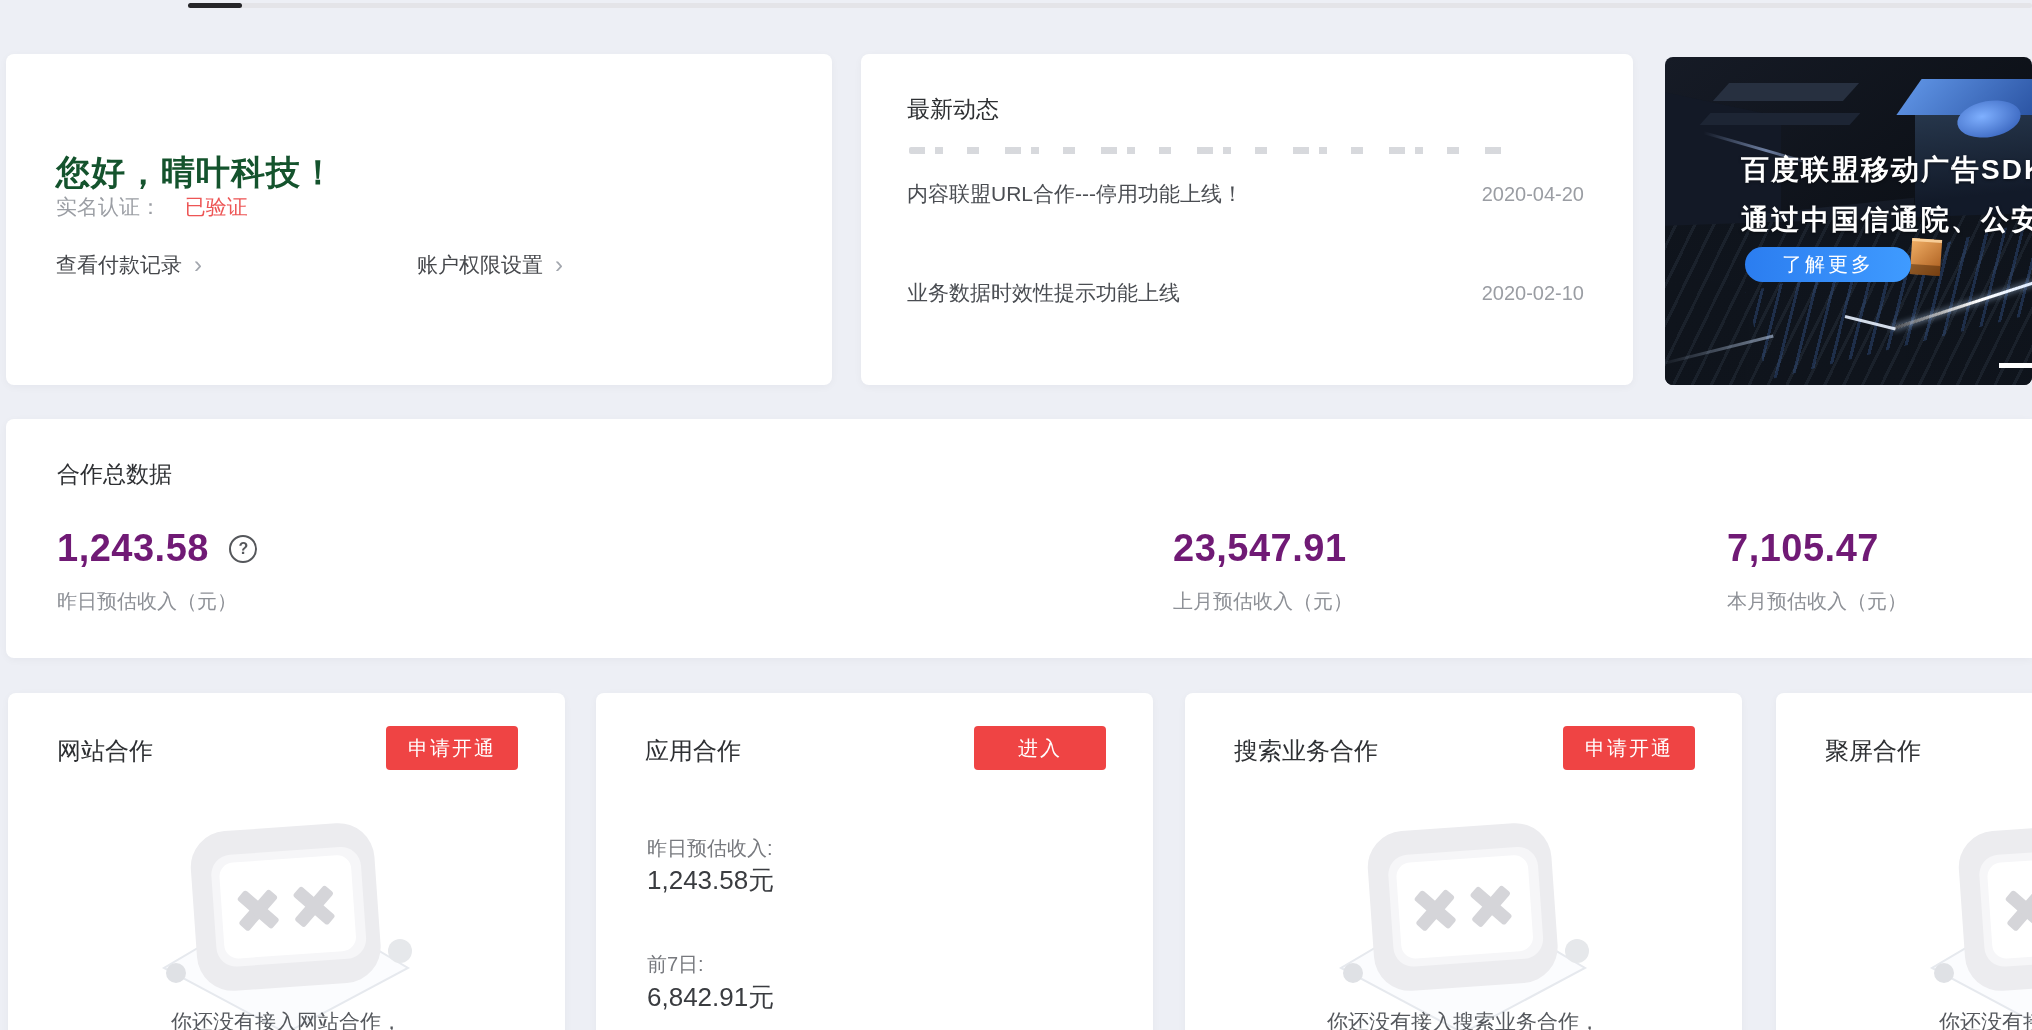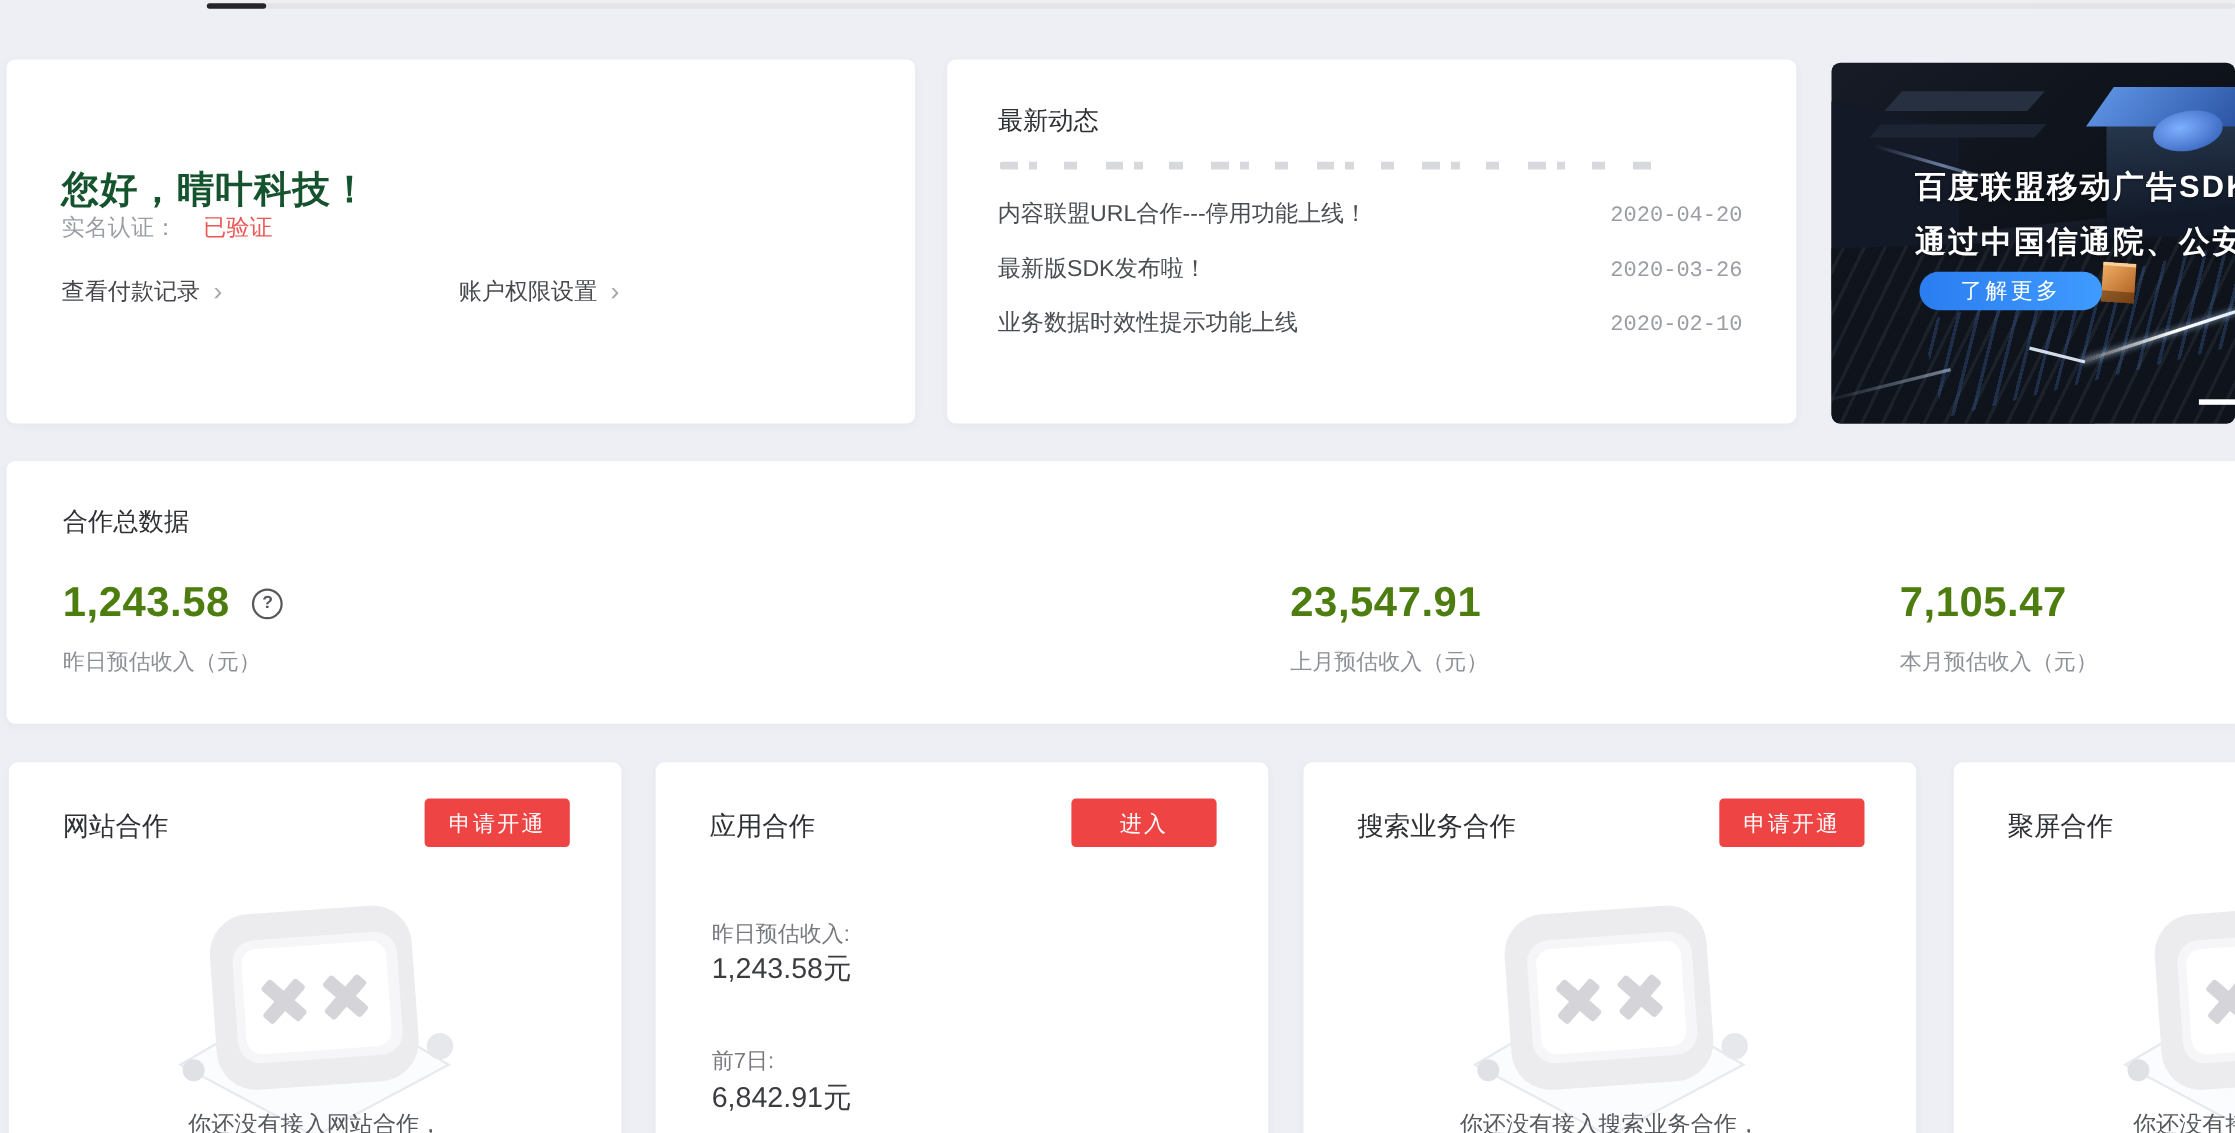--- a/index.html
+++ b/index.html
@@ -24,21 +24,21 @@
   .link-row{position:absolute;top:197px;font-size:21px;color:#46484c;cursor:pointer;}
   .chev{color:#a3a7ae;font-size:24px;margin-left:12px;vertical-align:-1px;}
   
   .news-title{position:absolute;left:46px;top:40px;font-size:23px;color:#2e3033;}
   .news-clip{position:absolute;left:48px;top:93px;width:600px;height:7px;opacity:.55;border-radius:2px;
     background:
       repeating-linear-gradient(90deg,#b7bac1 0 16px,transparent 16px 26px,#b7bac1 26px 34px,transparent 34px 58px,#b7bac1 58px 70px,transparent 70px 96px);
   }
   .news-row{position:absolute;left:46px;width:677px;display:flex;align-items:baseline;cursor:pointer;}
   .news-item-title{font-size:21px;color:#4a4d52;}
-  .news-item-date{margin-left:auto;font-size:20px;color:#9a9da3;font-family:Liberation Mono, monospace;}
+  .news-item-date{margin-left:auto;font-size:20px;color:#9a9da3;}
   
   .banner{position:absolute;left:1665px;top:57px;width:367px;height:328px;border-radius:8px;overflow:hidden;
     background:linear-gradient(140deg,#161b26 0%,#0d1118 55%,#0a0d13 100%);cursor:pointer;}
   .b-tri{position:absolute;left:0;top:0;width:160px;height:120px;opacity:.8;
     background:linear-gradient(205deg,#2c55b4,#152câ€‹4a 75%,transparent);clip-path:polygon(0 0,100% 0,0 100%);}
   .b-cube-l{position:absolute;left:-34px;top:44px;width:150px;height:180px;background:#131926;transform:skewY(12deg);}
   .b-bar1{position:absolute;left:56px;top:26px;width:130px;height:18px;background:#273040;transform:skewX(-42deg);}
   .b-bar2{position:absolute;left:40px;top:56px;width:150px;height:12px;background:#1d2534;transform:skewX(-42deg);}
   .b-streak{position:absolute;left:36px;top:92px;width:130px;height:3px;transform:rotate(16deg);
     background:linear-gradient(90deg,transparent,#93a9d4,transparent);opacity:.7;}
@@ -65,21 +65,21 @@
   .b-dash{position:absolute;left:334px;top:306px;width:36px;height:5px;background:#ffffff;}
   .b-text{position:absolute;left:76px;color:#ffffff;font-size:28px;font-weight:bold;letter-spacing:2px;white-space:nowrap;text-shadow:0 1px 3px rgba(0,0,0,.5);}
   .b-btn{position:absolute;left:80px;top:190px;width:166px;height:35px;border-radius:18px;border:none;cursor:pointer;
     background:linear-gradient(90deg,#2b7df0,#3f9bff);color:#fff;font-size:20px;letter-spacing:3px;
     font-family:inherit;display:flex;align-items:center;justify-content:center;}
   
   .stats{position:absolute;left:6px;top:419px;width:2026px;height:239px;background:#ffffff;border-radius:8px 0 0 8px;
     box-shadow:0 2px 8px rgba(20,30,60,.04);}
   .stats-title{position:absolute;left:51px;top:40px;font-size:23px;color:#2e3033;}
   .stat-col{position:absolute;top:108px;}
-  .stat-value{font-size:38px;font-weight:bold;color:#4d7c0f;letter-spacing:0.5px;display:inline-block;vertical-align:middle;}
+  .stat-value{font-size:38px;font-weight:bold;color:#701a75;letter-spacing:0.5px;display:inline-block;vertical-align:middle;}
   .stat-help{display:inline-block;vertical-align:middle;margin-left:16px;width:24px;height:24px;border:2px solid #55575b;border-radius:50%;
     color:#55575b;font-size:16px;font-weight:bold;text-align:center;line-height:24px;cursor:pointer;}
   .stat-label{margin-top:18px;font-size:20px;color:#8d9096;}
   
   .coop{position:absolute;top:693px;width:557px;height:380px;background:#ffffff;border-radius:8px;
     box-shadow:0 2px 8px rgba(20,30,60,.04);}
   .coop-title{position:absolute;left:49px;top:42px;font-size:24px;color:#2e3033;}
   .coop-btn{position:absolute;left:378px;top:33px;width:132px;height:44px;border:none;border-radius:4px;cursor:pointer;
     background:#ef4444;color:#ffffff;font-size:20px;font-family:inherit;display:flex;align-items:center;justify-content:center;letter-spacing:2px;}
   .coop-empty{position:absolute;left:0;right:0;top:315px;text-align:center;font-size:21px;color:#55585d;}
@@ -107,24 +107,20 @@
     <span>账户权限设置</span><span class="chev">›</span>
   </div>
 </section>
 
 <section class="card" style="left:861px;top:54px;width:772px;height:331px;overflow:hidden;">
   <div class="news-title">最新动态</div>
   <div class="news-clip" aria-hidden="true"></div>
   <div class="news-row" style="top:126px;gap:20px;">
     <span class="news-item-title">内容联盟URL合作---停用功能上线！</span>
     <span class="news-item-date">2020-04-20</span>
-  </div>
-  <div class="news-row" style="top:176px;">
-    <span class="news-item-title">最新版SDK发布啦！</span>
-    <span class="news-item-date">2020-03-26</span>
   </div>
   <div class="news-row" style="top:225px;">
     <span class="news-item-title">业务数据时效性提示功能上线</span>
     <span class="news-item-date">2020-02-10</span>
   </div>
 </section>
 
 <section class="banner">
   <div class="b-cube-l"></div>
   <div class="b-tri"></div>

